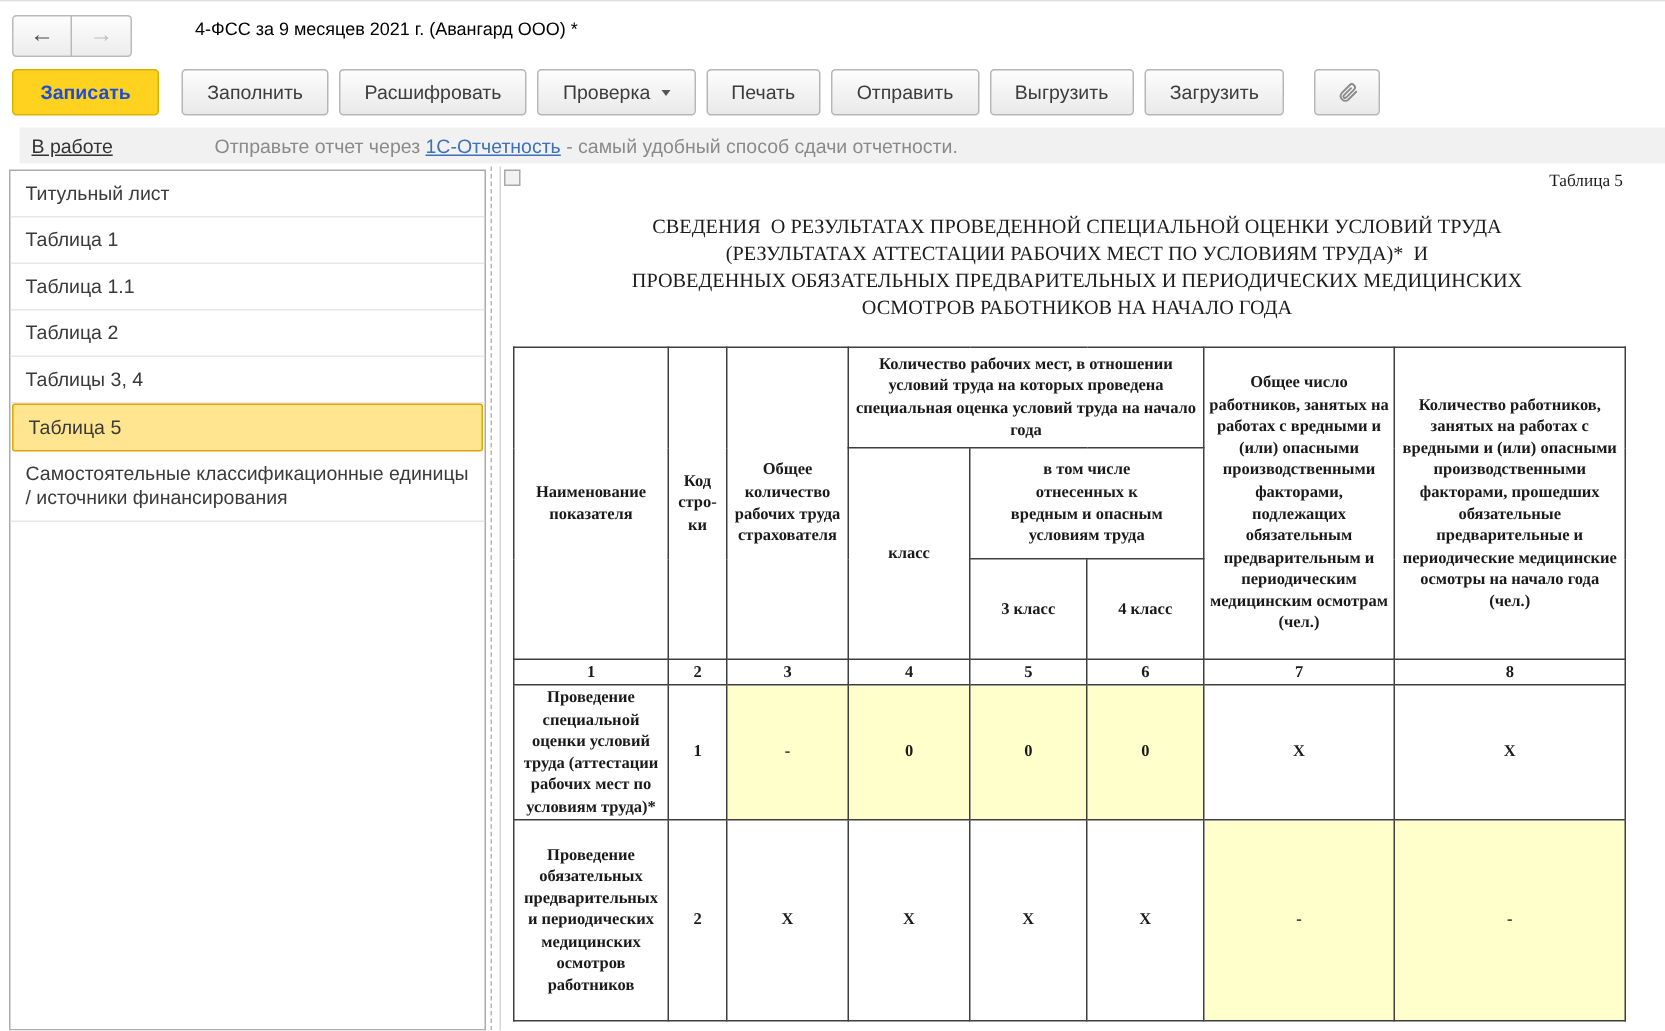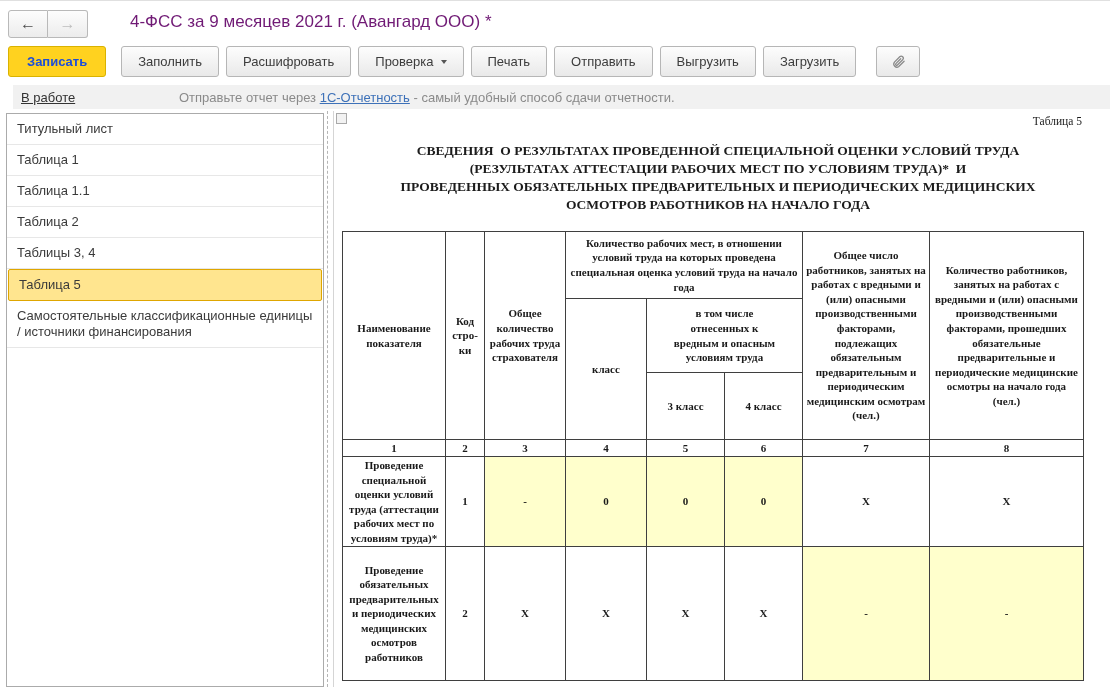--- a/index.html
+++ b/index.html
@@ -7,58 +7,58 @@
     font-family:"Liberation Sans", sans-serif; }
   body { position:relative; border-top:1px solid #e0e0e0; }
 
   
   .topbar { position:absolute; top:0; left:0; right:0; height:44px; background:#fff; }
   .navgroup { position:absolute; left:8px; top:9px; display:flex; }
   .navbtn { width:40px; height:28px; border:1px solid #b9b9b9; background:linear-gradient(#fdfdfd,#ececec);
     display:flex; align-items:center; justify-content:center; font-size:16px; cursor:pointer; }
   .navbtn.back { border-radius:3px 0 0 3px; color:#4d4d4d; }
   .navbtn.fwd  { border-radius:0 3px 3px 0; border-left:none; color:#bdbdbd; }
-  .wintitle { position:absolute; left:130px; top:11px; font-size:17px; color:#701a75; }
+  .wintitle { position:absolute; left:130px; top:11px; font-size:12px; color:#000000; }
 
   
   .toolbar { position:absolute; top:45px; left:8px; height:31px; display:flex; align-items:stretch; }
   .tbtn { height:31px; padding:0 16px; border:1px solid #b6b6b6; border-radius:3px;
     background:linear-gradient(#fdfdfd,#e9e9e9); font-size:13px; color:#3c3c3c;
     display:flex; align-items:center; cursor:pointer; white-space:nowrap;
     font-family:"Liberation Sans",sans-serif; }
   .tbtn.save { background:#ffd21f; border-color:#d9b200; font-weight:bold; color:#1d4ed8; padding:0 18px; }
   .gap-lg { width:15px; } .gap { width:7px; } .gap-xl { width:20px; }
   .caret { display:inline-block; width:0; height:0; border-left:3.5px solid transparent;
     border-right:3.5px solid transparent; border-top:4px solid #555; margin-left:7px; }
   .clipbtn { width:44px; justify-content:center; padding:0; }
 
   
   .statusbar { position:absolute; top:84px; left:13px; right:0; height:24px; background:#f1f1f1;
     display:flex; align-items:center; font-size:13px; }
   .status-link { margin-left:8px; color:#333; text-decoration:underline; cursor:pointer; }
-  .status-msg { position:absolute; left:130px; color:#8a8a8a;margin-left:36px; }
+  .status-msg { position:absolute; left:130px; color:#8a8a8a; }
   .status-msg a { color:#3d71b8; text-decoration:underline; cursor:pointer; }
 
   
   .content { position:absolute; top:110px; left:0; right:0; bottom:0; }
   .sidebar { position:absolute; left:6px; top:2px; width:318px; bottom:0;
     border:1px solid #ababab; background:#fff; }
   .side-item { padding:7px 10px; font-size:13px; color:#3a3a3a; border-bottom:1px solid #e7e7e7;
     cursor:pointer; line-height:16px; }
   .side-item.selected { background:#ffe58f; border:1px solid #dfa600; border-radius:2px; margin:0 1px; }
   .side-item.two-line { white-space:pre-line; }
   .splitter { position:absolute; left:327px; top:0; bottom:0; width:0; border-left:1px dashed #b5b5b5; }
 
   .main { position:absolute; left:333px; top:0; right:0; bottom:0; background:#fff;
     border-left:1px solid #d5d5d5; font-family:"Liberation Serif", serif; }
   .corner-box { position:absolute; left:2px; top:2px; width:11px; height:11px;
     border:1px solid #a9a9a9; background:#f2f2f2; }
   .tbl-caption { position:absolute; top:4px; right:28px; font-size:11.5px; color:#1a1a1a; }
   .tbl-title { position:absolute; top:31px; left:10px; width:748px; text-align:center;
-    font-size:13.5px; font-weight:bold; color:#1c1c1c; line-height:18px; white-space:pre-wrap; }
+    font-size:13.5px; font-weight:normal; color:#1c1c1c; line-height:18px; white-space:pre-wrap; }
 
   
   table.report { position:absolute; left:8px; top:120px; border-collapse:collapse; table-layout:fixed;
     font-family:"Liberation Serif", serif; font-size:11px; color:#1a1a1a; }
   table.report td { border:1px solid #3f3f3f; padding:1px 3px; text-align:center;
     vertical-align:middle; line-height:1.32; overflow:hidden;font-weight:bold; }
   td.name-cell { text-align:left; vertical-align:top; padding-top:2px; }
   td.yellow { background:#ffffcc; text-align:right; padding-right:4px; }
   td.prewrap { white-space:pre-line; }
   tr.numrow td { height:17px; line-height:15px; padding:0 3px; }

